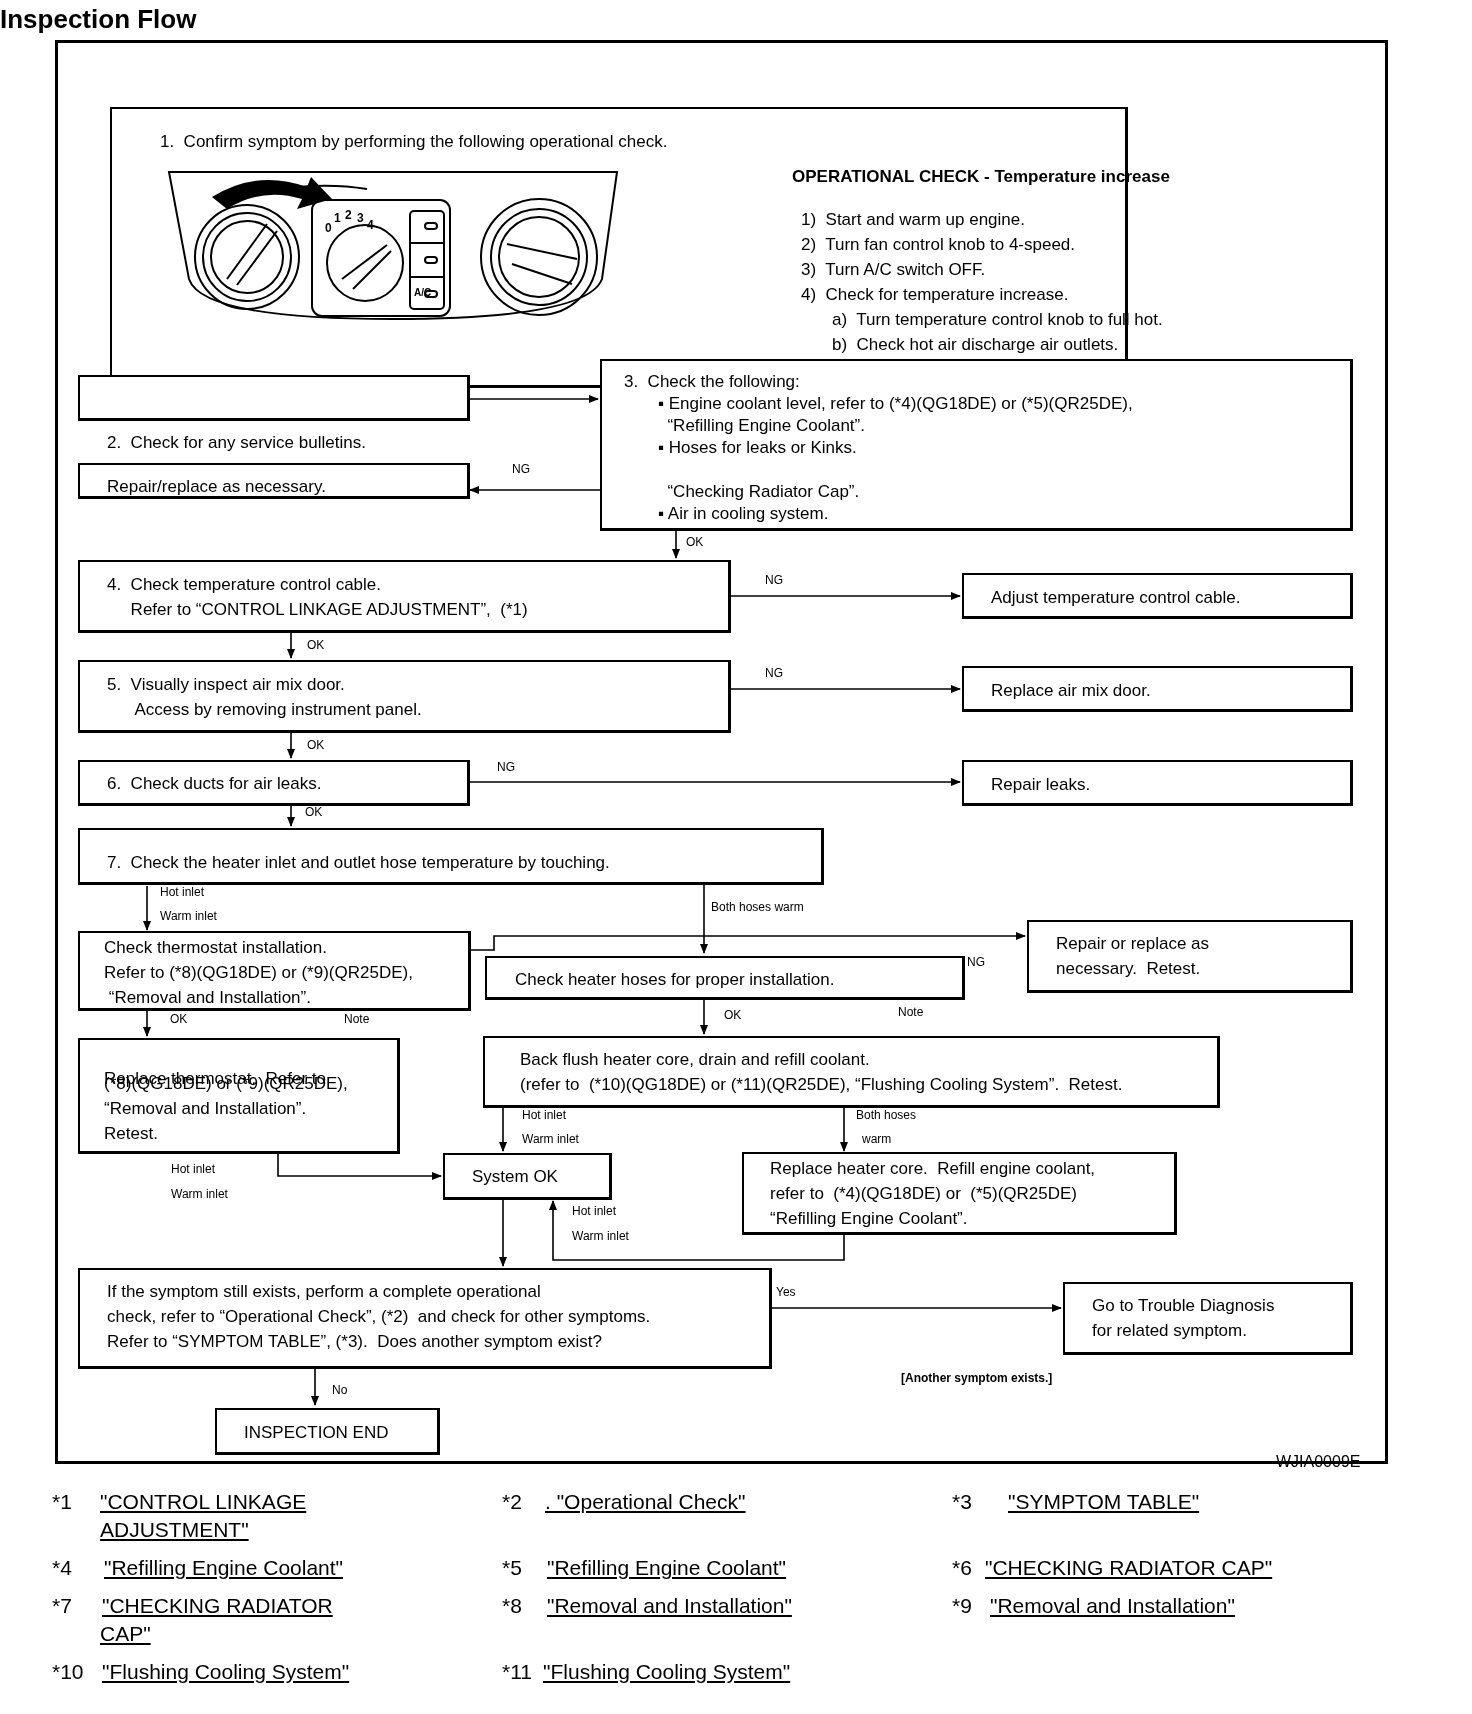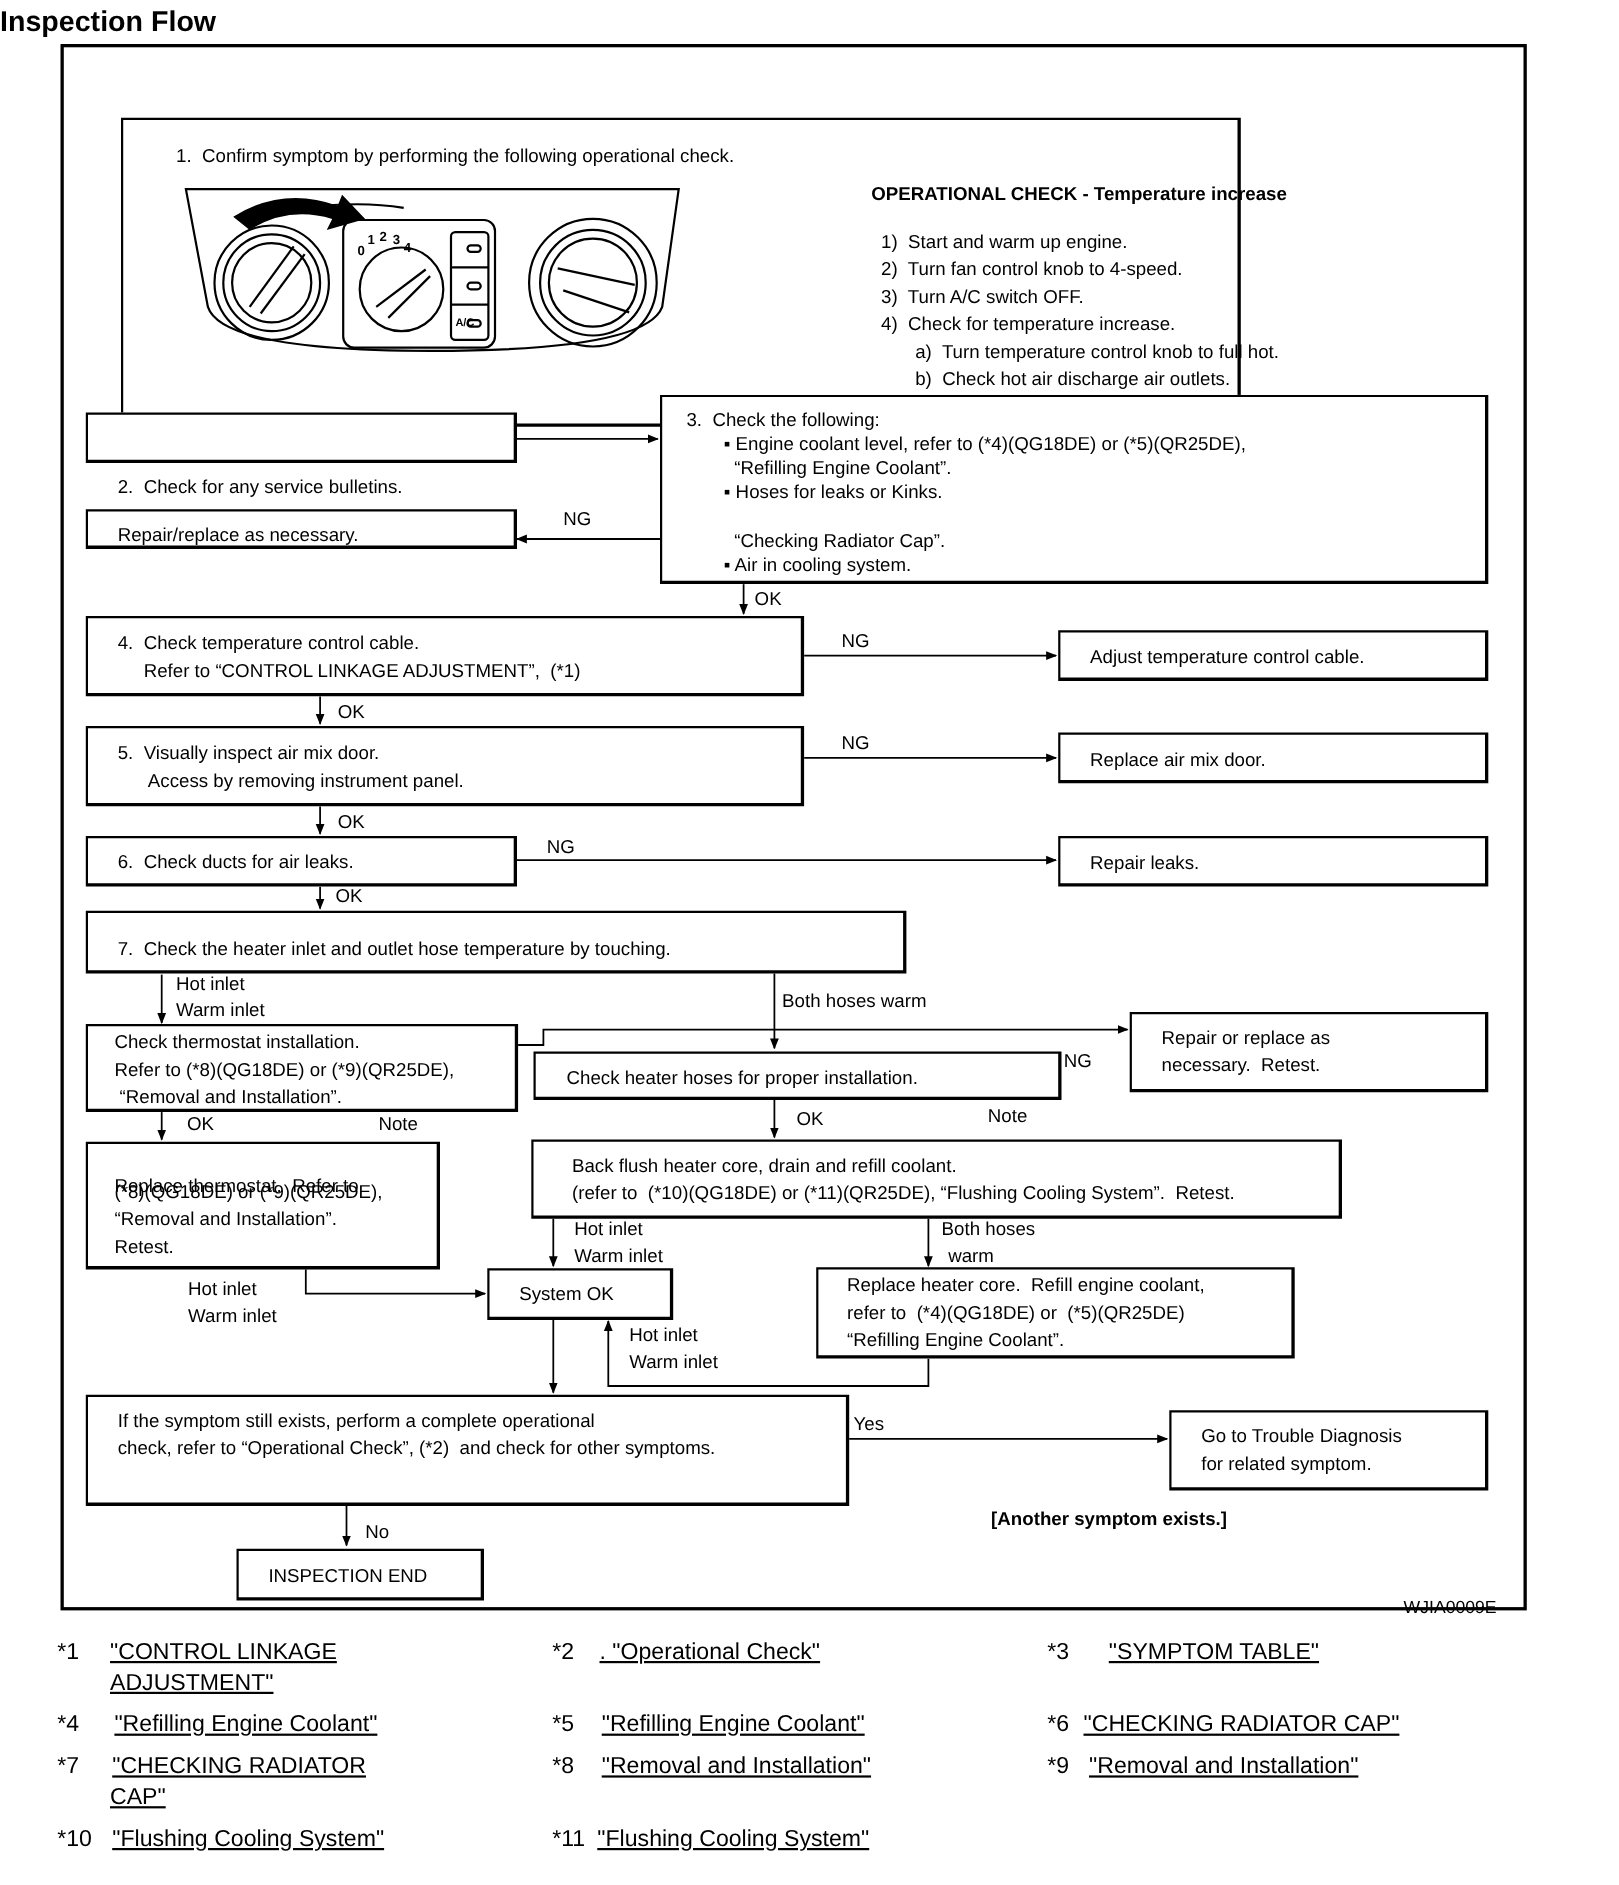--- a/index.html
+++ b/index.html
@@ -3,21 +3,21 @@
 <meta charset="utf-8">
 <style>
   html, body { margin:0; padding:0; background:#fff; }
   body { width:1472px; height:1714px; position:relative; overflow:hidden;
          font-family:"Liberation Sans", sans-serif; color:#000; }
   .abs { position:absolute; }
   .title { left:0; width:1472px; top:4px; text-align:left; font-size:26px; font-weight:bold; }
   .frame { left:55px; top:40px; width:1333px; height:1424px; border:3px solid #000; box-sizing:border-box; }
   .box { position:absolute; border:2px solid #000; border-bottom-width:3px; border-right-width:3px; background:#fff; box-sizing:border-box; font-size:17px; line-height:25px; }
   .box .t { position:absolute; white-space:pre; }
-  .lbl { position:absolute; font-size:17px; white-space:pre; }
+  .lbl { position:absolute; font-size:12px; white-space:pre; }
   .b { font-weight:bold; }
   svg.lines { position:absolute; left:0; top:0; width:1472px; height:1714px; pointer-events:none; }
   .fn { position:absolute; font-size:21px; white-space:pre; }
   .fn a { color:#000; text-decoration:underline; cursor:pointer; }
 </style>
 </head>
 <body>
 
 <div class="abs title">Inspection Flow</div>
 <div class="abs frame"></div>
@@ -202,20 +202,21 @@
 
 <div class="box" style="left:742px;top:1152px;width:435px;height:83px;">
   <div class="t" style="left:26px;top:2px;">Replace heater core.  Refill engine coolant,</div>
   <div class="t" style="left:26px;top:27px;">refer to  (*4)(QG18DE) or  (*5)(QR25DE)</div>
   <div class="t" style="left:26px;top:52px;">“Refilling Engine Coolant”.</div>
 </div>
 
 <div class="box" style="left:78px;top:1268px;width:694px;height:101px;">
   <div class="t" style="left:27px;top:9px;">If the symptom still exists, perform a complete operational</div>
   <div class="t" style="left:27px;top:34px;">check, refer to “Operational Check”, (*2)  and check for other symptoms.</div>
+  <div class="t" style="left:27px;top:59px;">Refer to “SYMPTOM TABLE”, (*3).  Does another symptom exist?</div>
 </div>
 <div class="lbl" style="left:776px;top:1285px;">Yes</div>
 
 <div class="box" style="left:1063px;top:1282px;width:290px;height:73px;">
   <div class="t" style="left:27px;top:9px;">Go to Trouble Diagnosis</div>
   <div class="t" style="left:27px;top:34px;">for related symptom.</div>
 </div>
 <div class="lbl b" style="left:901px;top:1371px;">[Another symptom exists.]</div>
 
 <div class="lbl" style="left:332px;top:1383px;">No</div>

